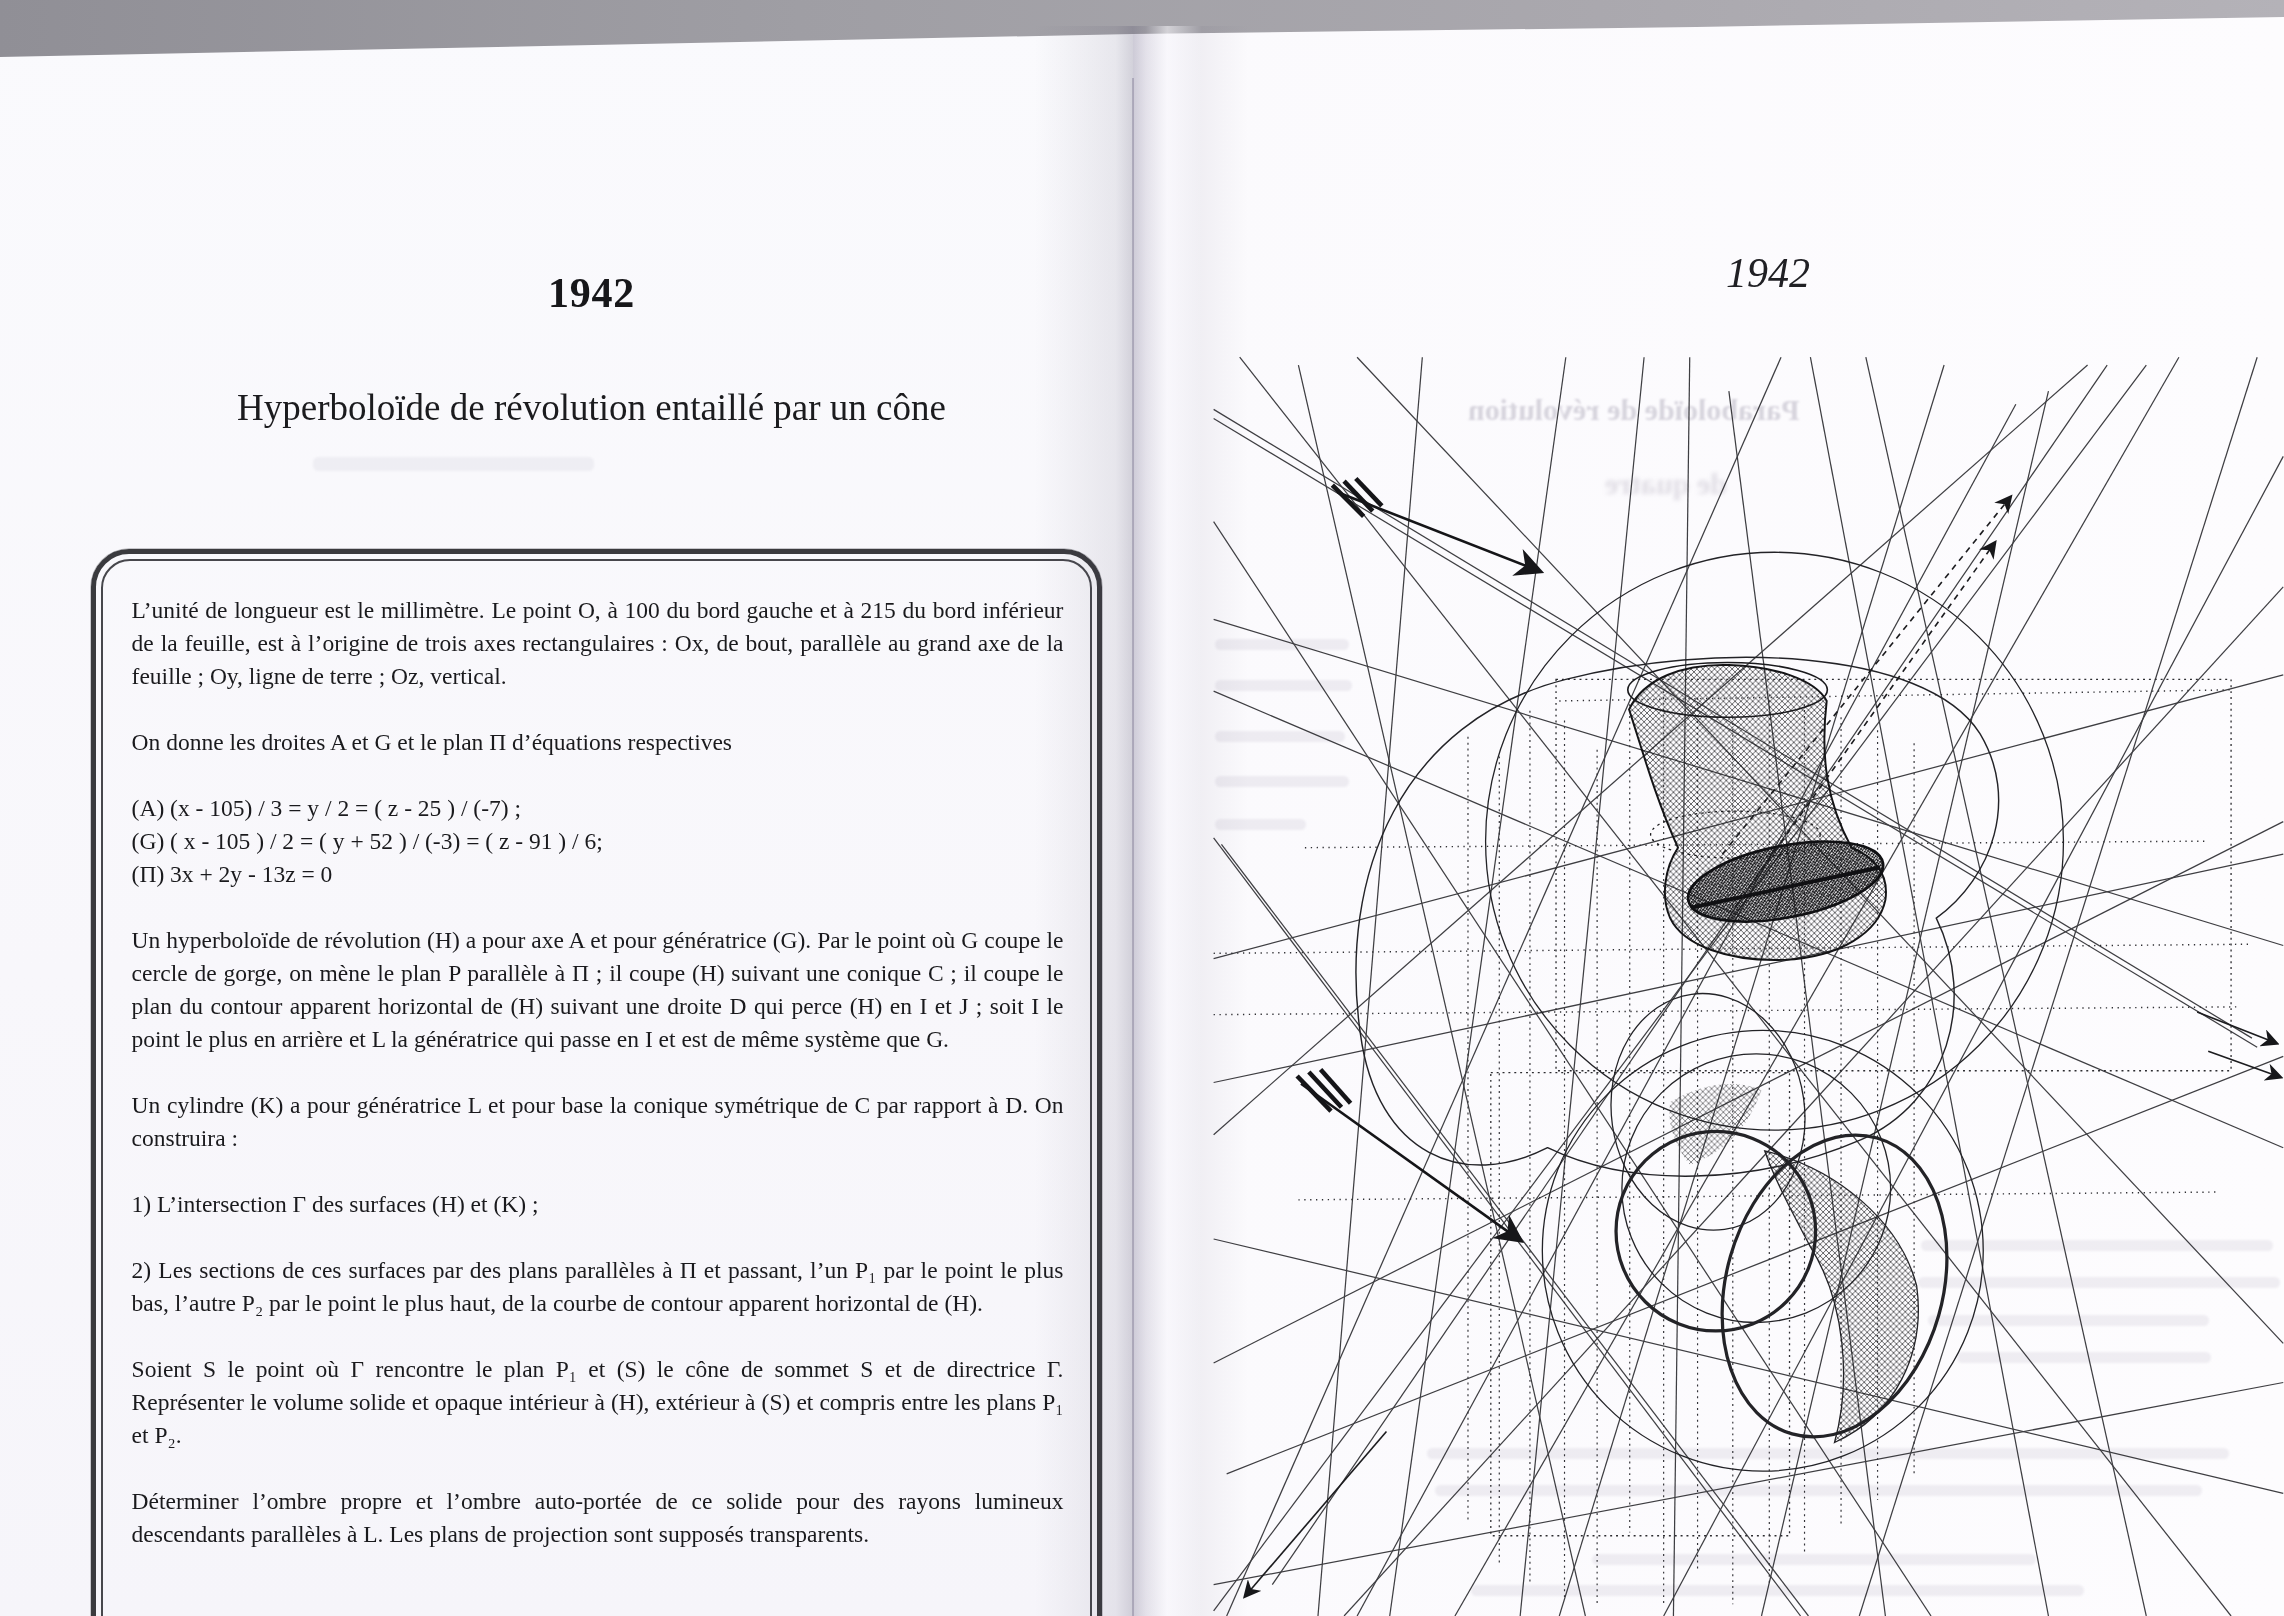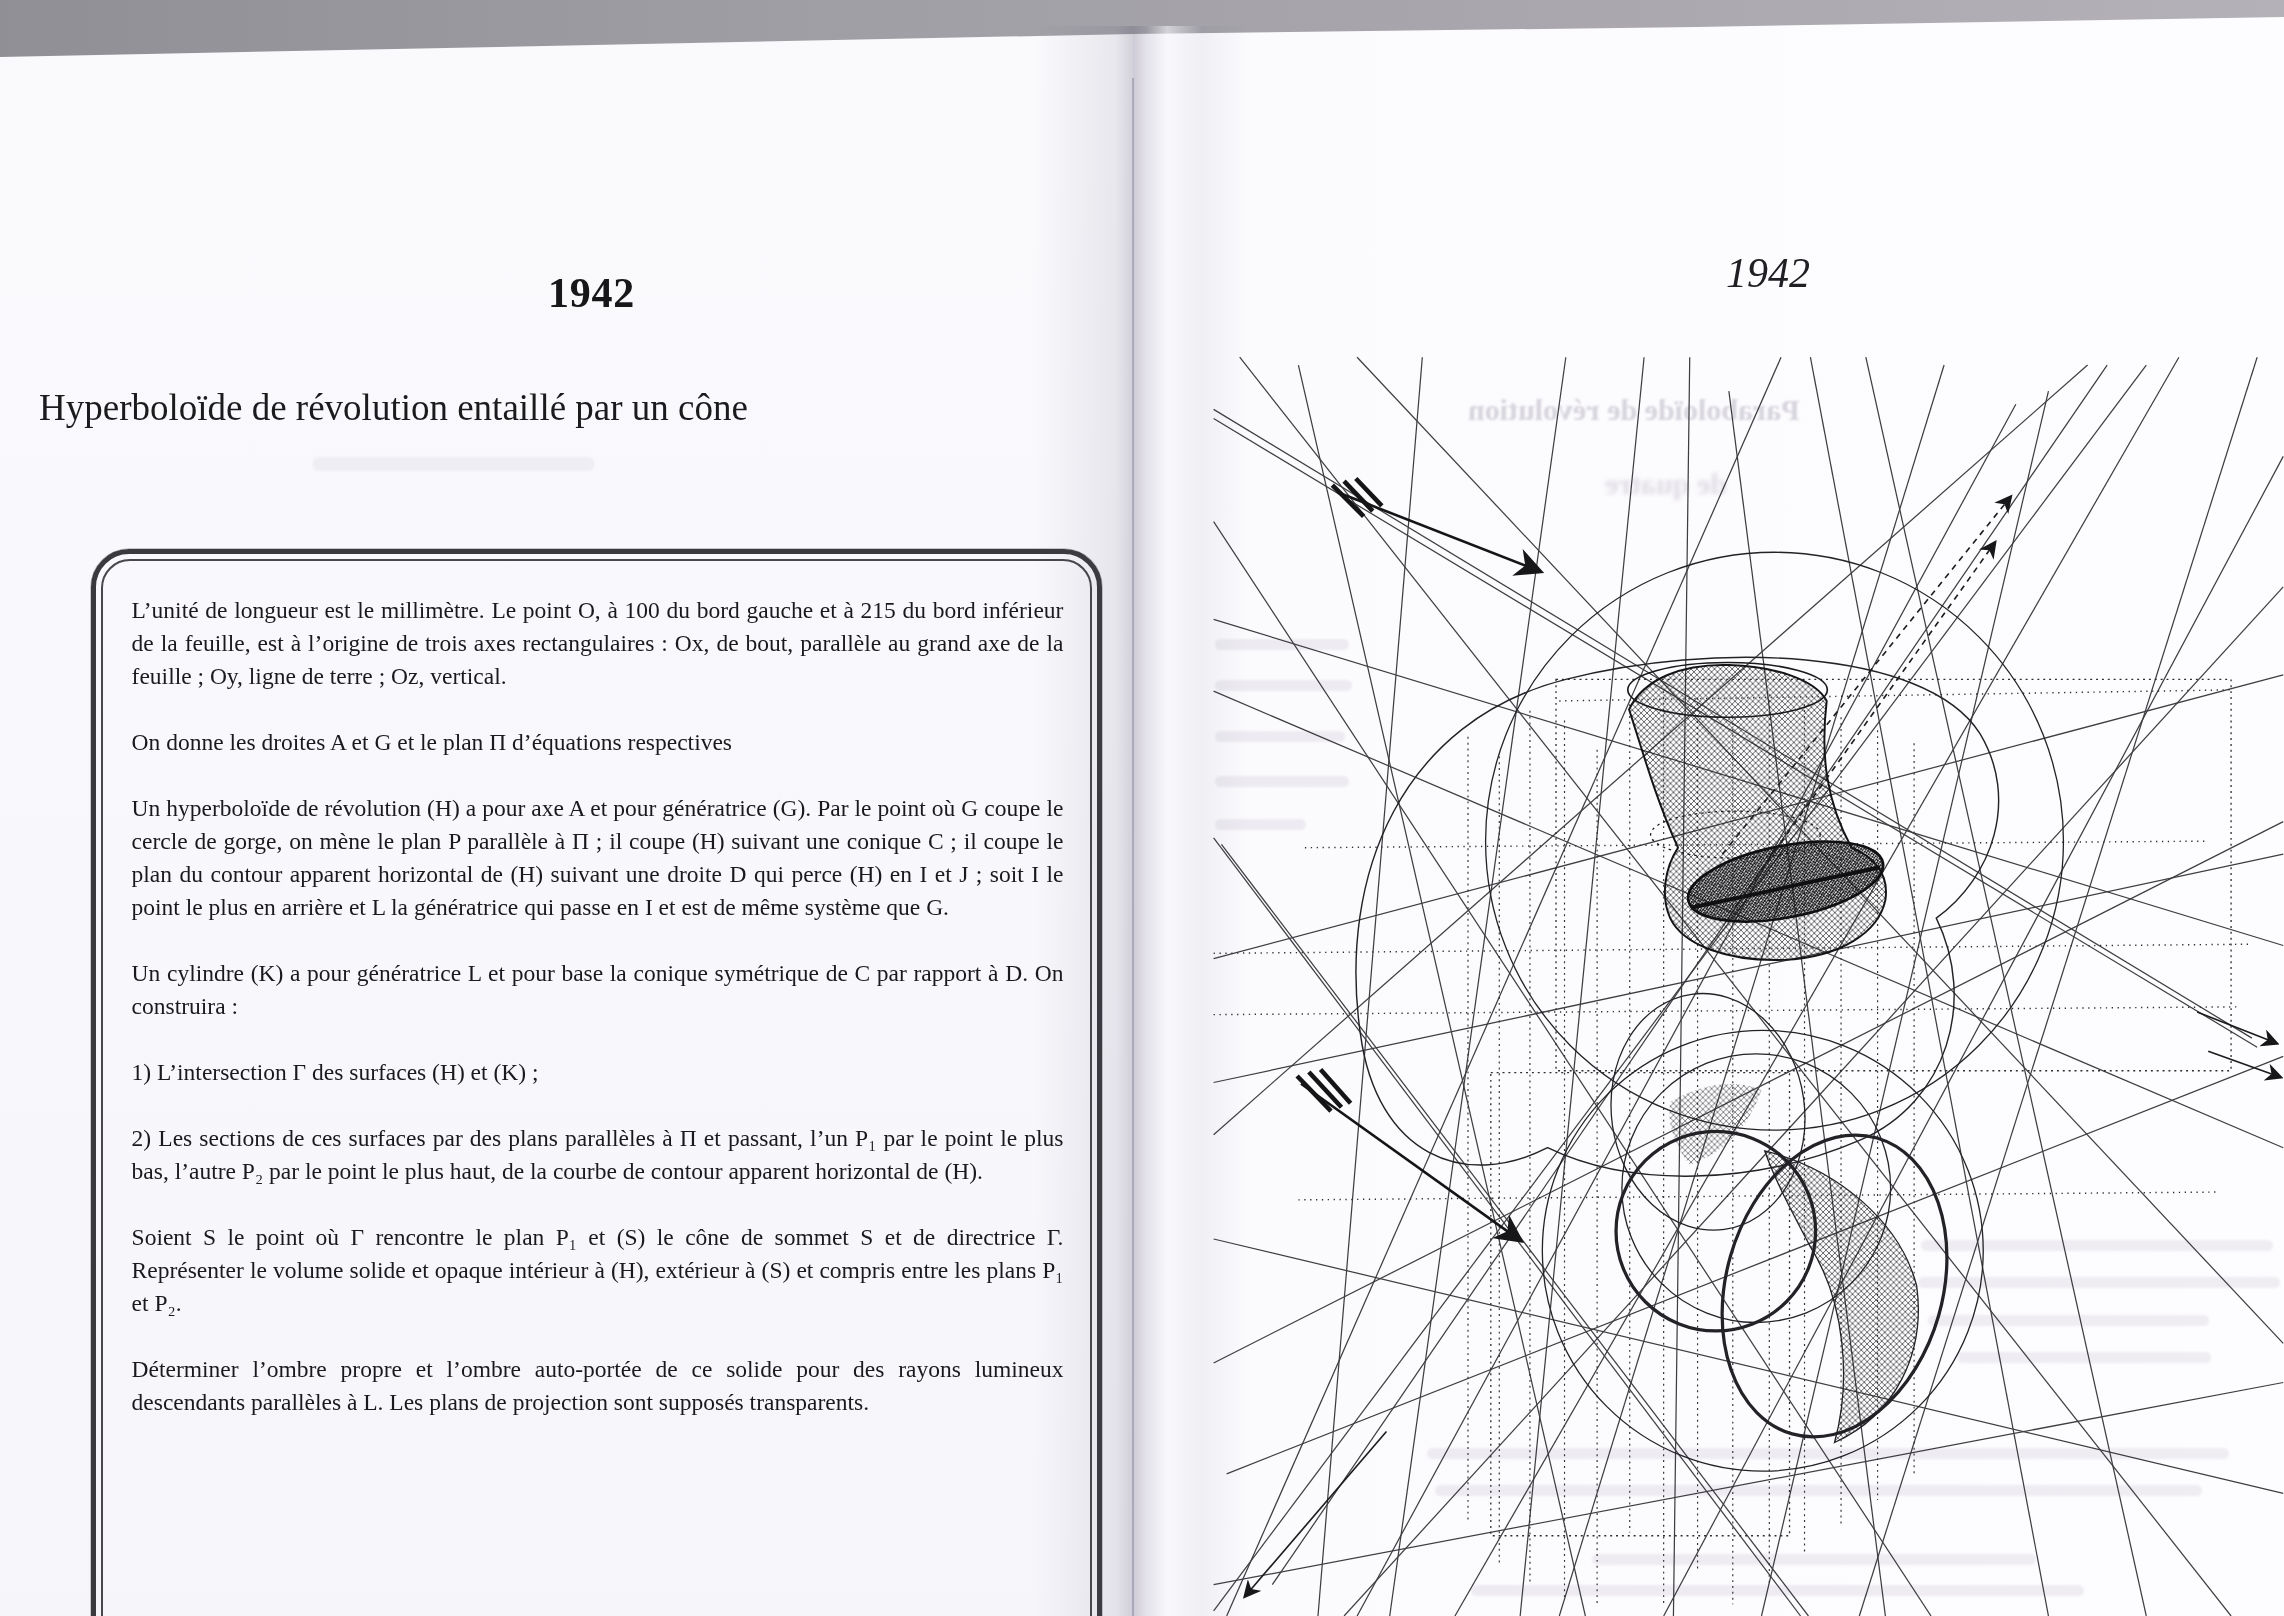--- a/index.html
+++ b/index.html
@@ -21,21 +21,21 @@
   
   .spine-shadow{position:absolute;left:1034px;top:26px;width:215px;height:1591px;pointer-events:none;
     background:linear-gradient(90deg,rgba(70,65,95,0) 0%,rgba(70,65,95,0.10) 38%,rgba(70,65,95,0.22) 46%,
       rgba(70,65,95,0.10) 52%,rgba(250,249,253,0.55) 62%,rgba(70,65,95,0.06) 78%,rgba(70,65,95,0) 100%);}
   .fold-line{position:absolute;left:1132px;top:78px;width:2px;height:1538px;
     background:rgba(95,90,120,0.32);filter:blur(0.7px);}
 
   
   .year-title-left{position:absolute;left:91px;top:269px;width:1001px;text-align:center;
     font-size:42px;font-weight:bold;color:#17171a;letter-spacing:0.7px;}
-  .chapter-title{position:absolute;left:39px;top:386px;width:1105px;text-align:left;
+  .chapter-title{position:absolute;left:39px;top:386px;width:1105px;text-align:center;
     font-size:37px;color:#1b1b1e;}
 
   
   .problem-box{position:absolute;left:91px;top:549px;width:1001px;height:1109px;
     border:5.9px solid #3a3a3e;border-radius:38px;
     box-shadow:0 0 0 0.7px rgba(60,60,65,.35);
     background:transparent;}
   .problem-box-inner{position:absolute;left:4.6px;top:4.6px;right:4.6px;bottom:-13px;
     border:2px solid #47474c;border-radius:29px;
     padding:33px 27px 19.6px 29px;box-sizing:border-box;}
@@ -70,20 +70,25 @@
   <div class="page page-right"></div>
 
   <div class="year-title-left">1942</div>
   <div class="chapter-title">Hyperboloïde de révolution entaillé par un cône</div>
 
   <div class="problem-box">
     <div class="problem-box-inner">
       <div class="problem-text">
           <p>L’unité de longueur est le millimètre. Le point O, à 100 du bord gauche et à 215 du bord inférieur de la feuille, est à l’origine de trois axes rectangulaires : Ox, de bout, parallèle au grand axe de la feuille ; Oy, ligne de terre ; Oz, vertical.</p>
           <p>On donne les droites A et G et le plan Π d’équations respectives</p>
+          <div class="eq-block">
+            <div class="eq-line">(A) (x - 105) / 3 = y / 2 = ( z - 25 ) / (-7) ;</div>
+            <div class="eq-line">(G) ( x - 105 ) / 2 = ( y + 52 ) / (-3) = ( z - 91 ) / 6;</div>
+            <div class="eq-line">(Π) 3x + 2y - 13z = 0</div>
+          </div>
           <p>Un hyperboloïde de révolution (H) a pour axe A et pour génératrice (G). Par le point où G coupe le cercle de gorge, on mène le plan P parallèle à Π ; il coupe (H) suivant une conique C ; il coupe le plan du contour apparent horizontal de (H) suivant une droite D qui perce (H) en I et J ; soit I le point le plus en arrière et L la génératrice qui passe en I et est de même système que G.</p>
           <p>Un cylindre (K) a pour génératrice L et pour base la conique symétrique de C par rapport à D. On construira :</p>
           <p>1) L’intersection Γ des surfaces (H) et (K) ;</p>
           <p>2) Les sections de ces surfaces par des plans parallèles à Π et passant, l’un P₁ par le point le plus bas, l’autre P₂ par le point le plus haut, de la courbe de contour apparent horizontal de (H).</p>
           <p>Soient S le point où Γ rencontre le plan P₁ et (S) le cône de sommet S et de directrice Γ. Représenter le volume solide et opaque intérieur à (H), extérieur à (S) et compris entre les plans P₁ et P₂.</p>
           <p>Déterminer l’ombre propre et l’ombre auto-portée de ce solide pour des rayons lumineux descendants parallèles à L. Les plans de projection sont supposés transparents.</p>
         </div>
     </div>
   </div>
 

